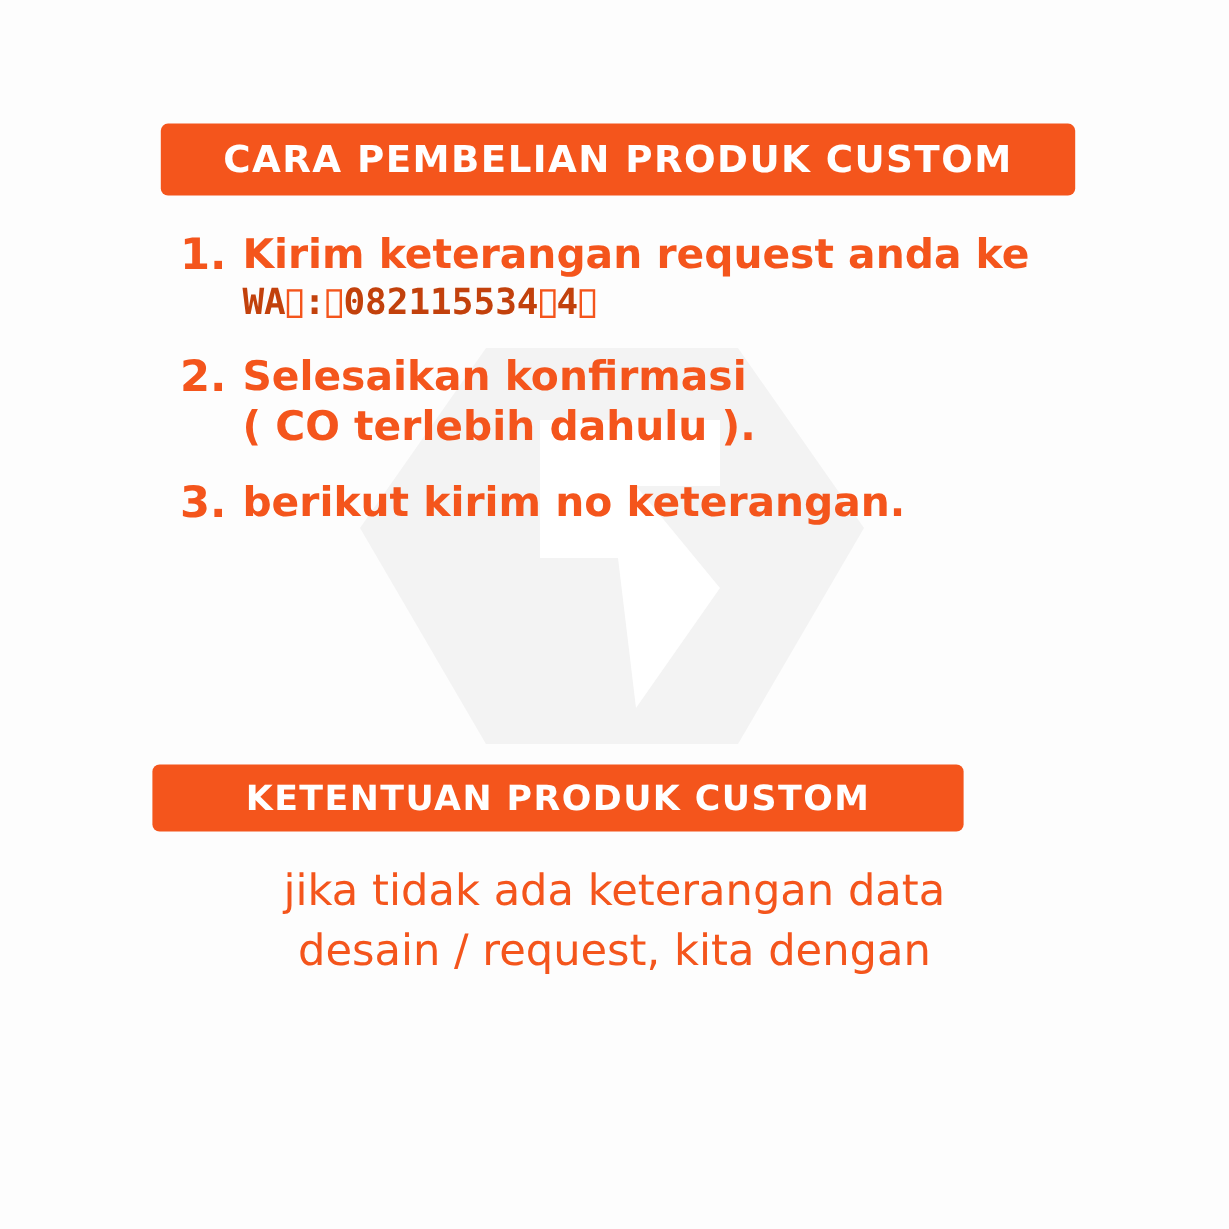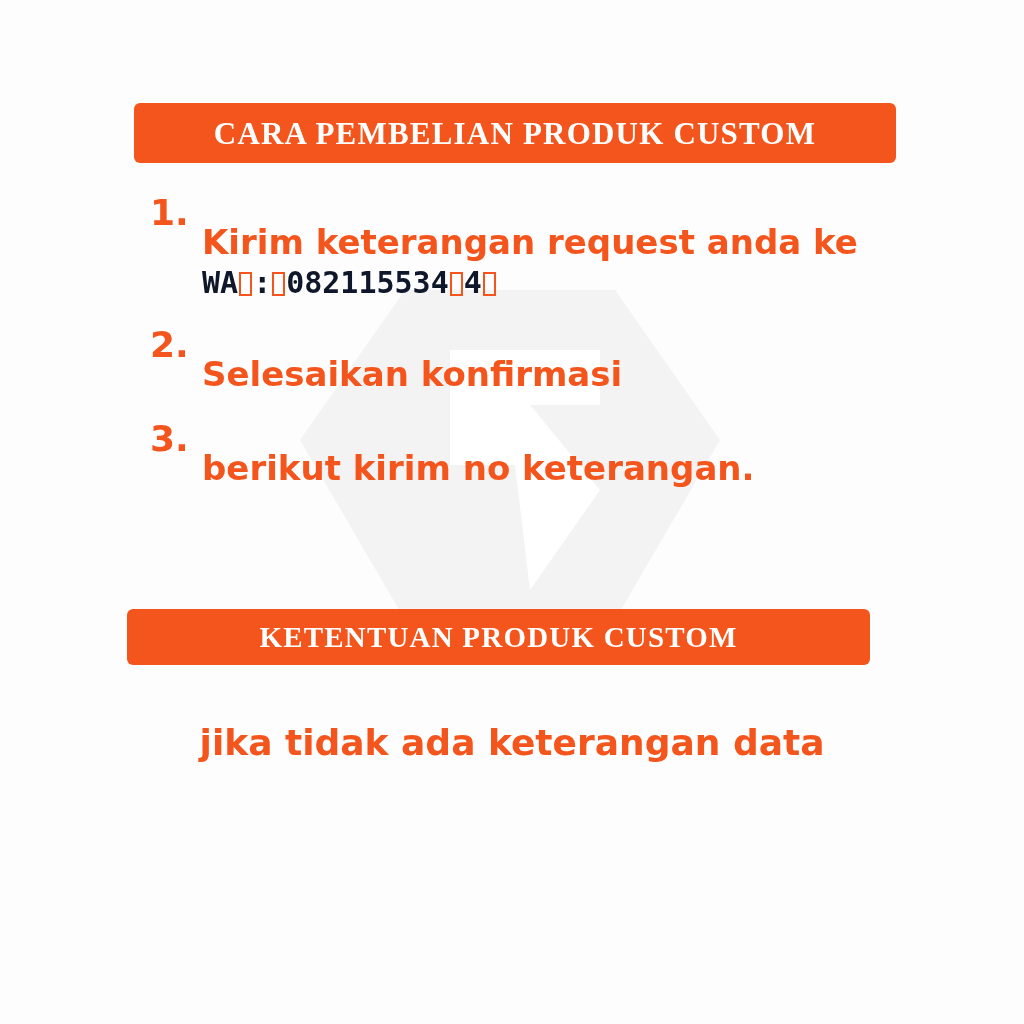--- a/index.html
+++ b/index.html
@@ -48,35 +48,34 @@
     align-items: center;
     justify-content: center;
     box-sizing: border-box;
   }
   .bar-text {
     color: #ffffff;
     font-weight: bold;
     letter-spacing: 1.2px;
     text-align: center;
     line-height: 1;
-    font-family: Liberation Serif, serif;
   }
 
   #bar-buy {
     left: 134px;
     top: 103px;
     width: 762px;
     height: 60px;
   }
   #bar-buy .bar-text { font-size: 31px; }
 
   #bar-terms {
     left: 127px;
-    top: 609px;
-    width: 743px;
+    top: 637px;
+    width: 676px;
     height: 56px;
   }
   #bar-terms .bar-text { font-size: 29px; }
 
   
   .steps {
     position: absolute;
     left: 150px;
     top: 192px;
     width: 780px;
@@ -95,32 +94,31 @@
     line-height: 1.18;
     text-align: left;
     color: #f4551c;
   }
   .step-body {
     flex: 1 1 auto;
     font-size: 34px;
     font-weight: bold;
     line-height: 1.22;
     color: #f4551c;
-    margin-top: 30px;
   }
   .step-line2 {
     display: block;
   }
   .wa-line {
     display: block;
     font-family: "DejaVu Sans Mono", "Liberation Mono", monospace;
     font-size: 30px;
     font-weight: bold;
     letter-spacing: 0px;
-    color: #0f172a;
+    color: #c2410c;
     margin-top: 2px;
   }
   .wa-box {
     display: inline-block;
     width: 13px;
     height: 24px;
     border: 2px solid #f4551c;
     box-sizing: border-box;
     vertical-align: -3px;
     margin: 0 1px;
@@ -128,21 +126,21 @@
 
   
   .terms {
     position: absolute;
     left: 62px;
     top: 718px;
     width: 900px;
     text-align: center;
     color: #f4551c;
     font-size: 36px;
-    font-weight: bold;
+    font-weight: normal;
     line-height: 1.38;
   }
 </style>
 </head>
 <body>
 
 <div class="page">
 
   <svg class="watermark" viewBox="0 0 420 330" aria-hidden="true">
     <polygon points="105,0 315,0 420,150 315,330 105,330 0,150" fill="#f3f3f3"></polygon>
@@ -162,34 +160,36 @@
         <div class="step-body">
           <span>Kirim keterangan request anda ke</span>
           <span class="wa-line">WA<span class="wa-box"></span>:<span class="wa-box"></span>082115534<span class="wa-box"></span>4<span class="wa-box"></span></span>
         </div>
       </div>
 
       <div class="step">
         <div class="step-num">2.</div>
         <div class="step-body">
           <span>Selesaikan konfirmasi</span>
+          <span class="step-line2">( CO terlebih dahulu ).</span>
         </div>
       </div>
 
       <div class="step">
         <div class="step-num">3.</div>
         <div class="step-body">
           <span class="step-line2">berikut kirim no keterangan.</span>
         </div>
       </div>
 
     </div>
 
     <div class="bar" id="bar-terms">
       <span class="bar-text">KETENTUAN PRODUK CUSTOM</span>
     </div>
 
     <div class="terms">
       <div>jika tidak ada keterangan data</div>
+      <div>desain / request, kita dengan</div>
     </div>
 
   </div>
 </div>
 
 </body></html>

